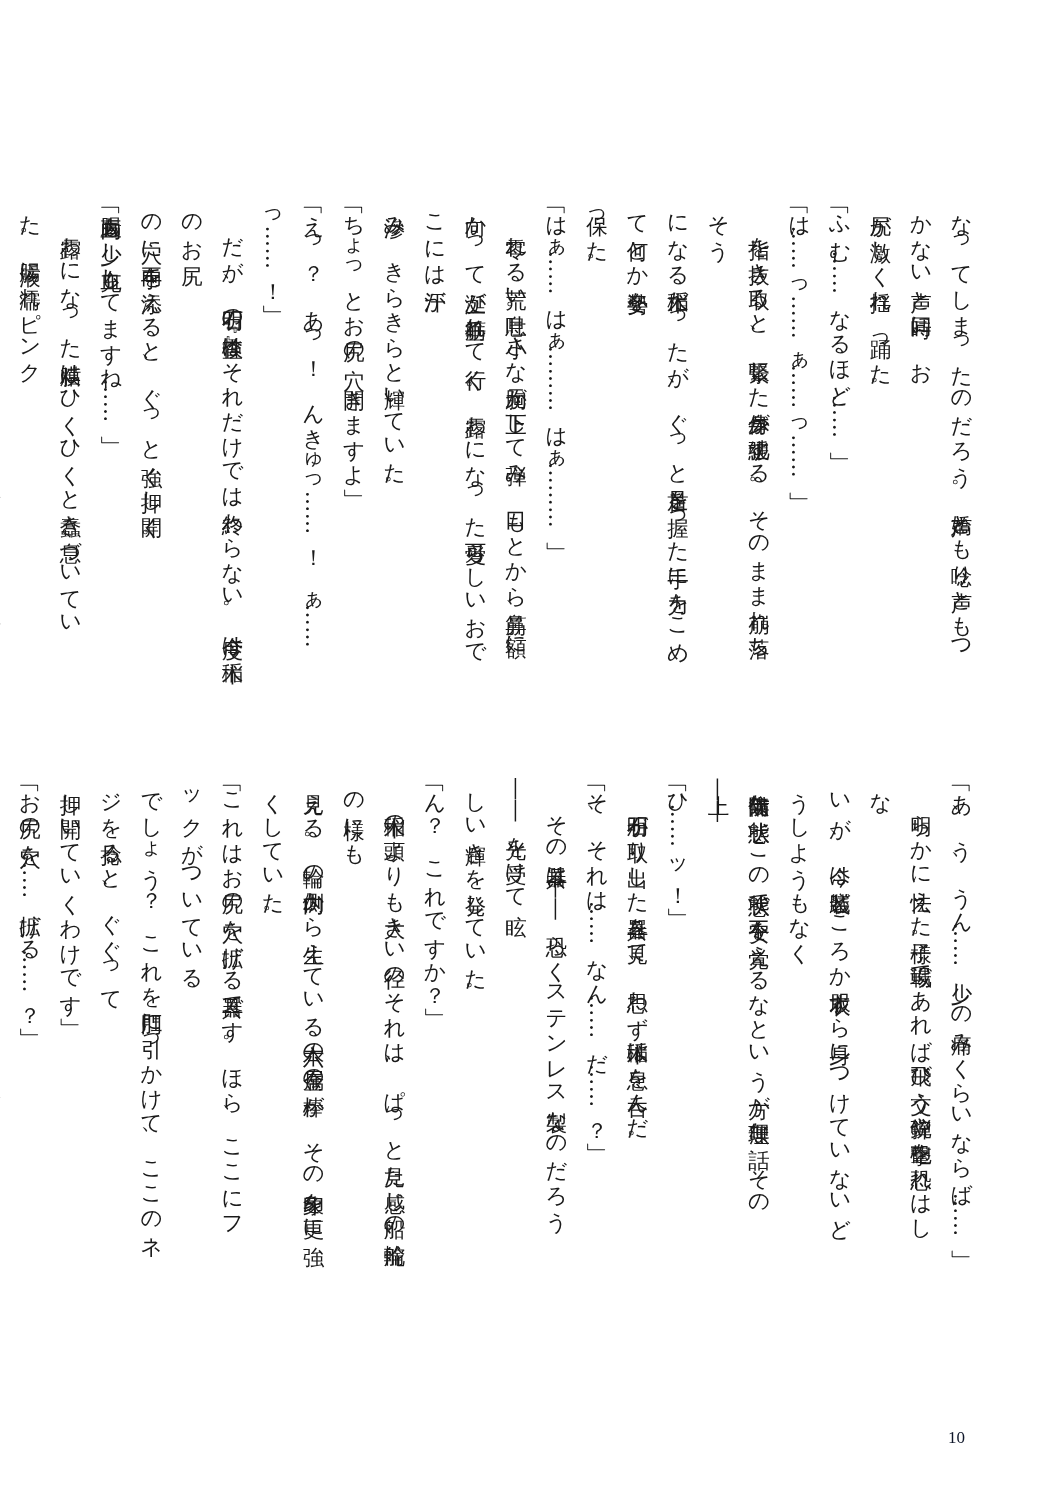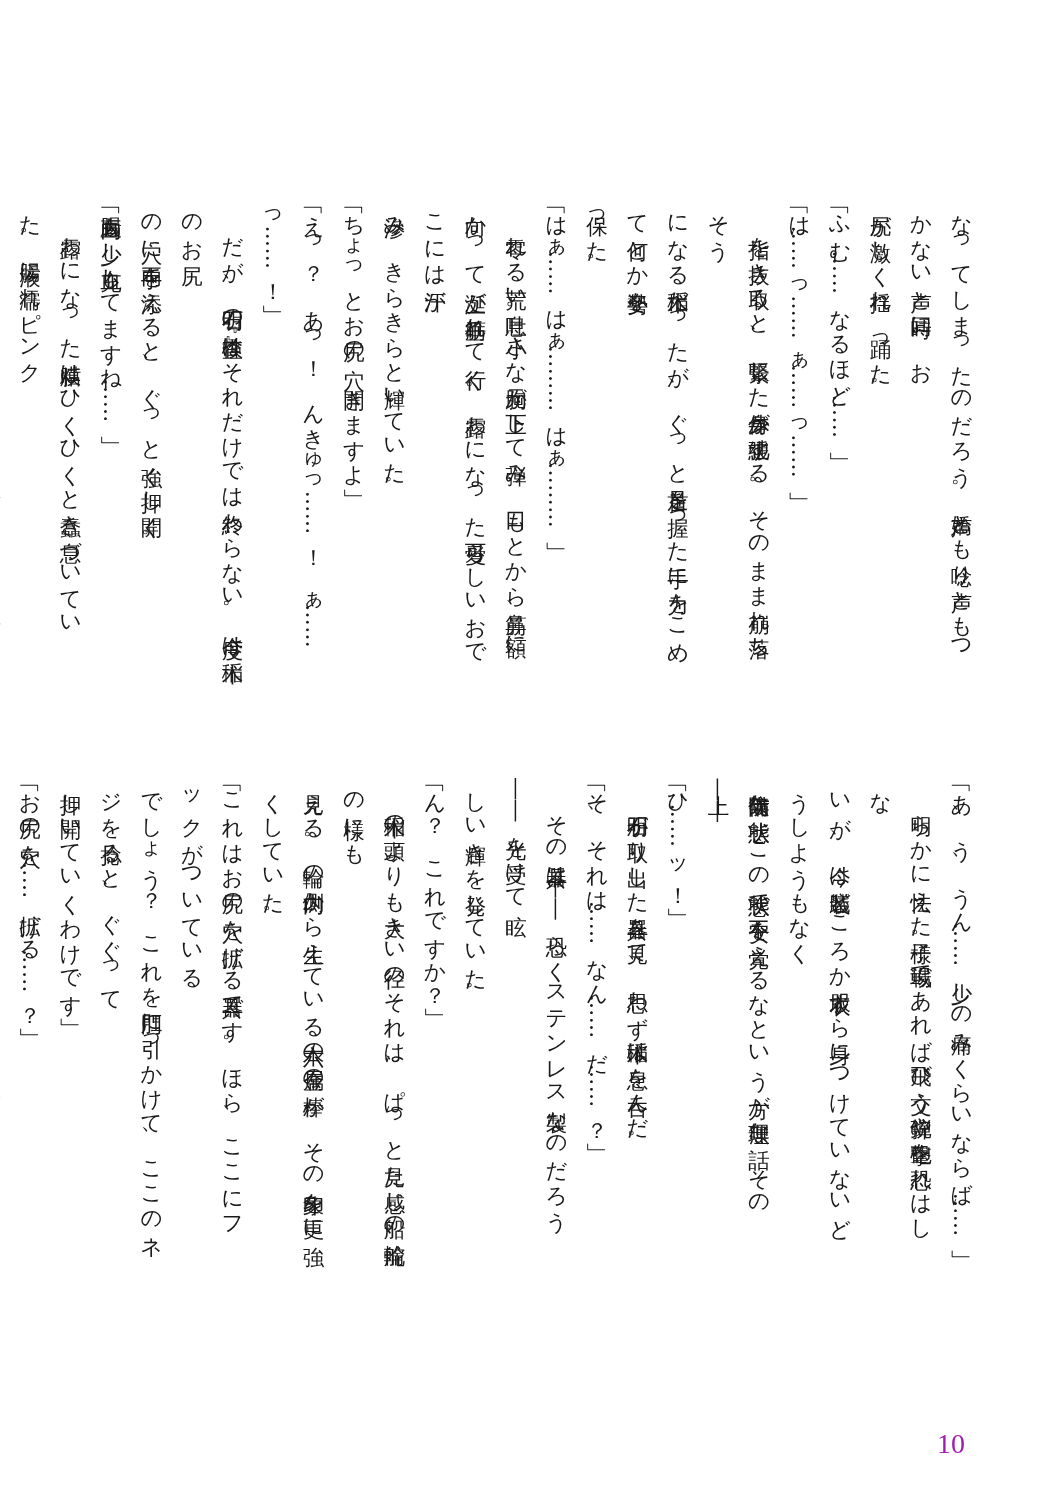--- a/index.html
+++ b/index.html
@@ -13,21 +13,21 @@
     line-height: 40.5px;
     color:#1a1a1a;
     letter-spacing: 0.5px;
   }
   .block p { margin:0; padding:0; }
   .top { right:82px; top:200px; height:470px; width:860px; }
   .bottom { right:82px; top:778px; height:470px; width:860px; }
   .folio {
     position:absolute; right:98px; top:1428px;
     font-family:"Liberation Serif", "DejaVu Serif", serif;
-    font-size:28px; color:#a21caf;
+    font-size:17px; color:#0f172a;
   }
 </style>
 </head>
 <body>
 
 <div class="page">
   <div class="block top" id="top-block">
       <p>なってしまったのだろう。嬌声とも唸り声ともつかない声と同時に、お</p>
       <p>尻が激しく揺れ、踊った。</p>
       <p>「ふむ……なるほど……」</p>

